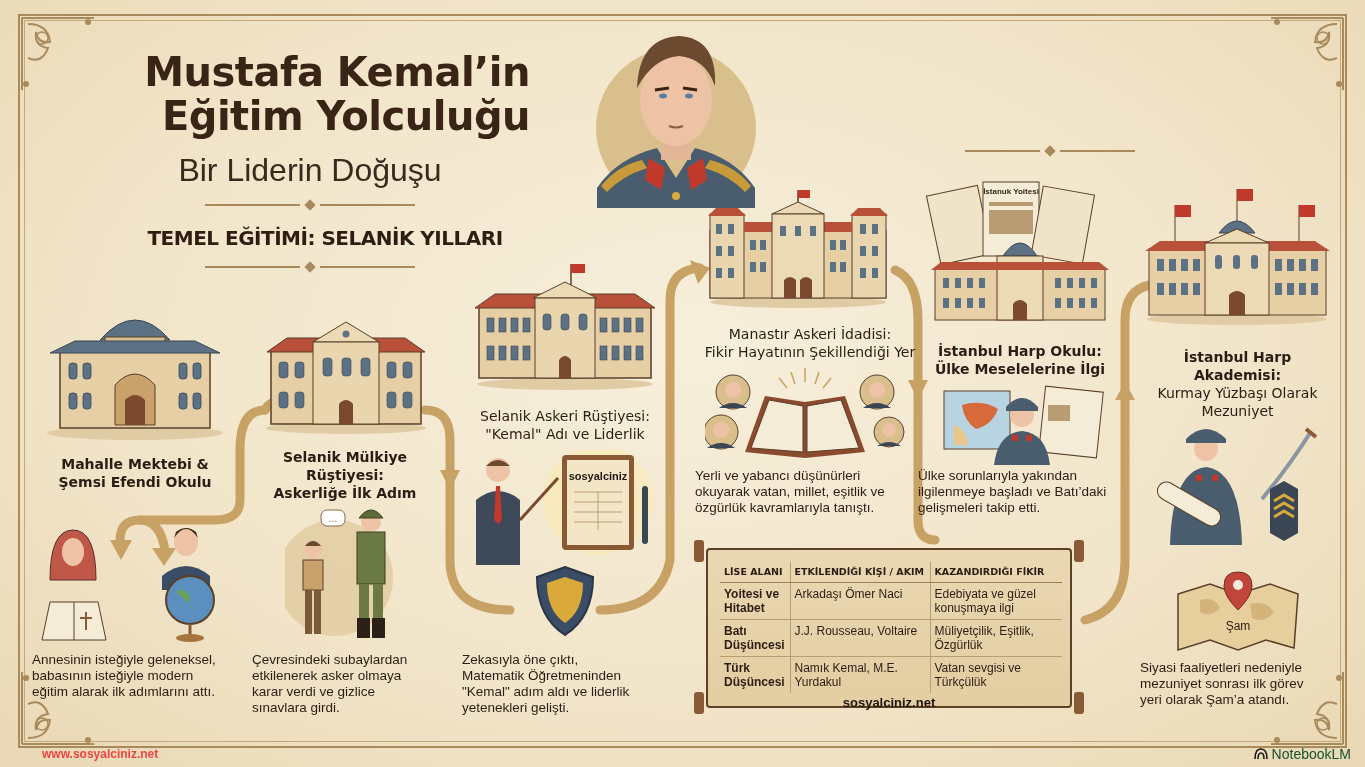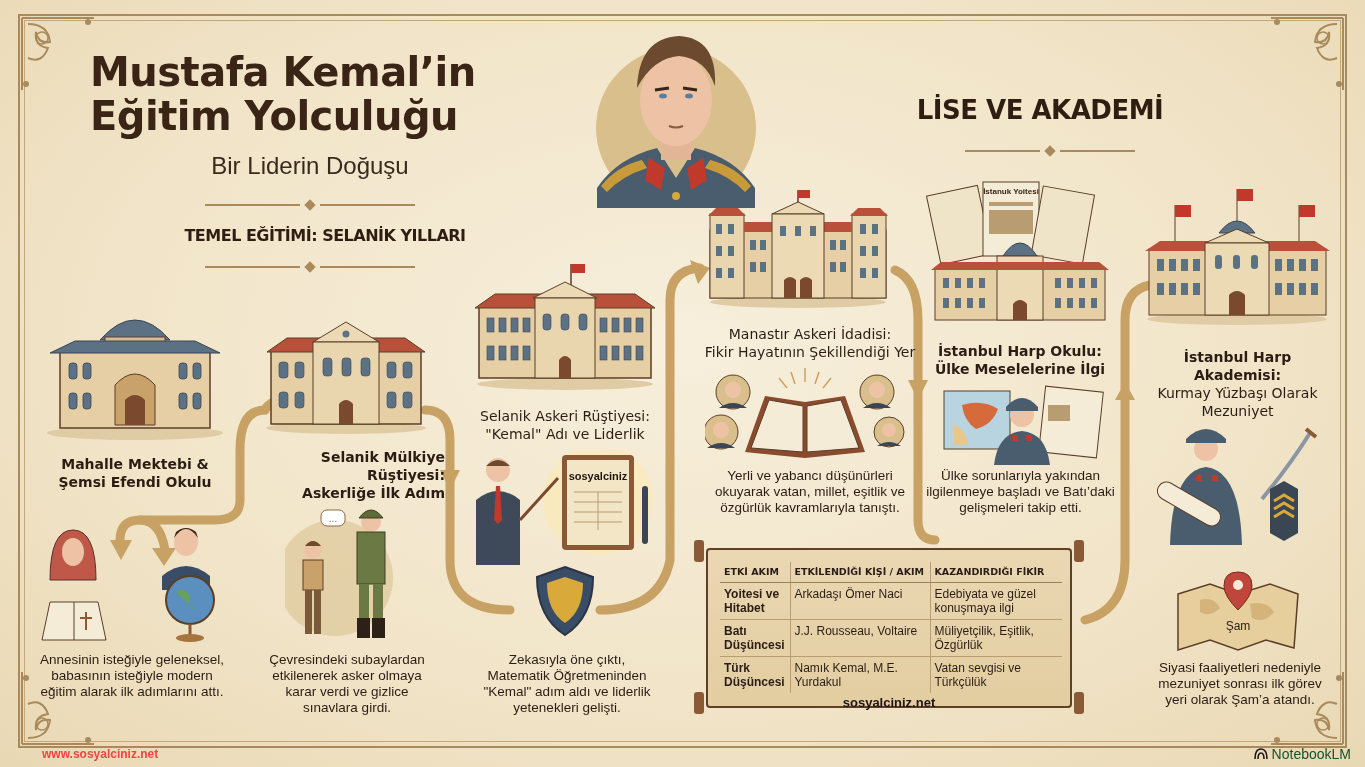--- a/index.html
+++ b/index.html
@@ -22,50 +22,50 @@
     position: absolute; width: 80px; height: 80px; color: #a88a5c;
   }
   .corner svg { width: 100%; height: 100%; }
   .c-tl { left: 18px; top: 14px; }
   .c-tr { right: 18px; top: 14px; transform: scaleX(-1); }
   .c-bl { left: 18px; bottom: 19px; transform: scaleY(-1); }
   .c-br { right: 18px; bottom: 19px; transform: scale(-1,-1); }
 
   .abs { position: absolute; }
   .title-main {
-    left: 90px; top: 50px; width: 440px; text-align: left;
+    left: 90px; top: 50px; width: 440px; text-align: right;
     font-family: "DejaVu Sans", sans-serif; font-weight: 700;
     font-size: 40px; line-height: 44px; color: #3a2416; letter-spacing: -0.5px;
   }
   .subtitle {
     left: 150px; top: 152px; width: 320px; text-align: center;
-    font-size: 24px; color: #3a2a1e;
+    font-size: 32px; color: #3a2a1e;
   }
   .divider {
     height: 10px; display: flex; align-items: center; justify-content: center; gap: 6px;
   }
   .divider .line { height: 1.5px; width: 95px; background: #a88a5c; }
   .divider .gem { width: 8px; height: 8px; background: #a88a5c; transform: rotate(45deg); }
   .section-title {
     font-family: "DejaVu Sans", sans-serif; font-weight: 700; color: #2f1d12;
     letter-spacing: -0.5px;
   }
-  .sec1 { left: 105px; top: 226px; width: 440px; font-size: 16px; text-align: center; }
+  .sec1 { left: 105px; top: 226px; width: 440px; font-size: 20px; text-align: center; }
   .sec2 { left: 830px; top: 94px; width: 420px; font-size: 26px; line-height: 32px; text-align: center; }
 
   .portrait {
     left: 587px; top: 18px; width: 178px; height: 190px;
   }
   .stage-title {
     font-family: "DejaVu Sans", sans-serif; font-weight: 700; font-size: 14px;
     line-height: 18px; text-align: center; color: #2b1d14;
   }
   .stage-title.light { font-weight: 400; }
   .stage-desc {
-    font-size: 13.5px; line-height: 16px; text-align: center; color: #2b1d14;
+    font-size: 13.5px; line-height: 16px; color: #2b1d14;
   }
 
   .path-layer { left: 0; top: 0; width: 1365px; height: 767px; pointer-events: none; }
 
   .scroll {
     left: 690px; top: 538px; width: 398px; height: 178px;
   }
   .scroll-body {
     position: absolute; left: 16px; top: 10px; width: 366px; height: 160px;
     background: linear-gradient(#ead8b3, #e3cda1);
@@ -163,21 +163,20 @@
     <span class="line"></span>
   </div>
 <div class="abs section-title sec1">TEMEL EĞİTİMİ: SELANİK YILLARI</div>
 <div class="abs divider" style="left:200px; top:262px; width:220px;">
     <span class="line"></span>
     <span class="gem"></span>
     <span class="line"></span>
   </div>
 
 <div class="abs section-title sec2">
-  <div>LİSE VE AKADEMİ</div>
 </div>
 <div class="abs divider" style="left:960px; top:146px; width:180px;">
     <span class="line" style="width:75px"></span>
     <span class="gem"></span>
     <span class="line" style="width:75px"></span>
   </div>
 
 <svg class="abs portrait" viewBox="0 0 178 190">
   <circle cx="89" cy="110" r="80" fill="#d9bf8c"></circle>
   <path d="M10 170 Q30 140 70 130 L89 160 L108 130 Q148 140 168 170 L168 190 L10 190 Z" fill="#4a5d6e"></path>
@@ -254,21 +253,21 @@
       <rect x="77" y="46" width="9" height="18" rx="3"></rect>
       <rect x="96" y="46" width="9" height="18" rx="3"></rect>
     <rect x="122" y="50" width="9" height="16" rx="3"></rect>
       <rect x="138" y="50" width="9" height="16" rx="3"></rect>
     <rect x="14" y="80" width="9" height="16" rx="3"></rect>
       <rect x="30" y="80" width="9" height="16" rx="3"></rect>
     <rect x="122" y="80" width="9" height="16" rx="3"></rect>
       <rect x="138" y="80" width="9" height="16" rx="3"></rect>
   </g>
 </svg>
-<div class="abs stage-title" style="left:245px; top:448px; width:200px;text-align:right;">
+<div class="abs stage-title" style="left:245px; top:448px; width:200px;">
   <div>Selanik Mülkiye Rüştiyesi:</div>
   <div>Askerliğe İlk Adım</div>
 </div>
 <svg class="ill" style="left:285px; top:500px; width:130px; height:145px;" viewBox="0 0 130 145">
   <circle cx="50" cy="78" r="58" fill="#d9bf8c" opacity="0.55"></circle>
   <rect x="36" y="10" width="24" height="16" rx="6" fill="#fff" stroke="#8a6a44"></rect>
   <text x="48" y="22" font-size="10" text-anchor="middle" fill="#8a6a44">...</text>
   <circle cx="28" cy="50" r="9" fill="#eec3a5"></circle>
   <path d="M20 46 Q28 36 36 46" fill="#6b4a30"></path>
   <rect x="18" y="60" width="20" height="30" fill="#c9a26b" stroke="#5a3e28"></rect>
@@ -560,21 +559,21 @@
 
 <div class="abs scroll">
   <div class="scroll-roll" style="left:4px; top:2px;"></div>
   <div class="scroll-roll" style="left:384px; top:2px;"></div>
   <div class="scroll-roll" style="left:4px; top:154px;"></div>
   <div class="scroll-roll" style="left:384px; top:154px;"></div>
   <div class="scroll-body">
     <table class="infl">
       <thead>
         <tr>
-          <th style="width:70px">ETKİ AKIM</th>
+          <th style="width:70px">LİSE ALANI</th>
           <th style="width:140px">ETKİLENDİĞİ KİŞİ / AKIM</th>
           <th>KAZANDIRDIĞI FİKİR</th>
         </tr>
       </thead>
       <tbody>
         <tr>
           <td>Yoitesi ve Hitabet</td>
           <td>Arkadaşı Ömer Naci</td>
           <td>Edebiyata ve güzel konuşmaya ilgi</td>
         </tr>

